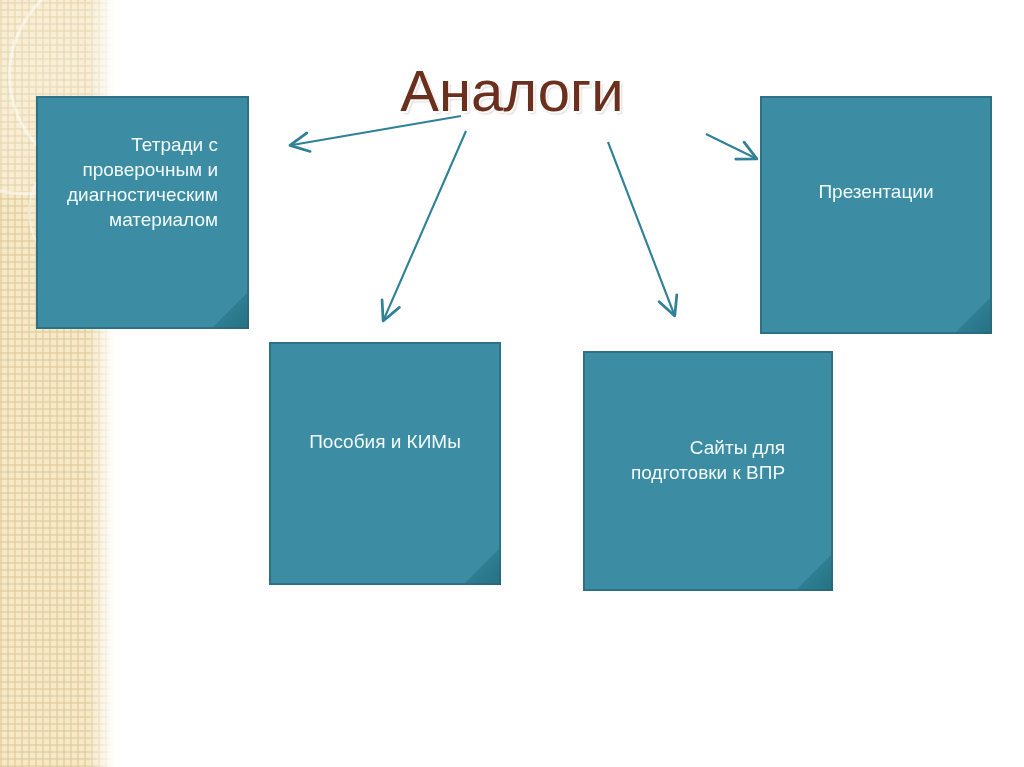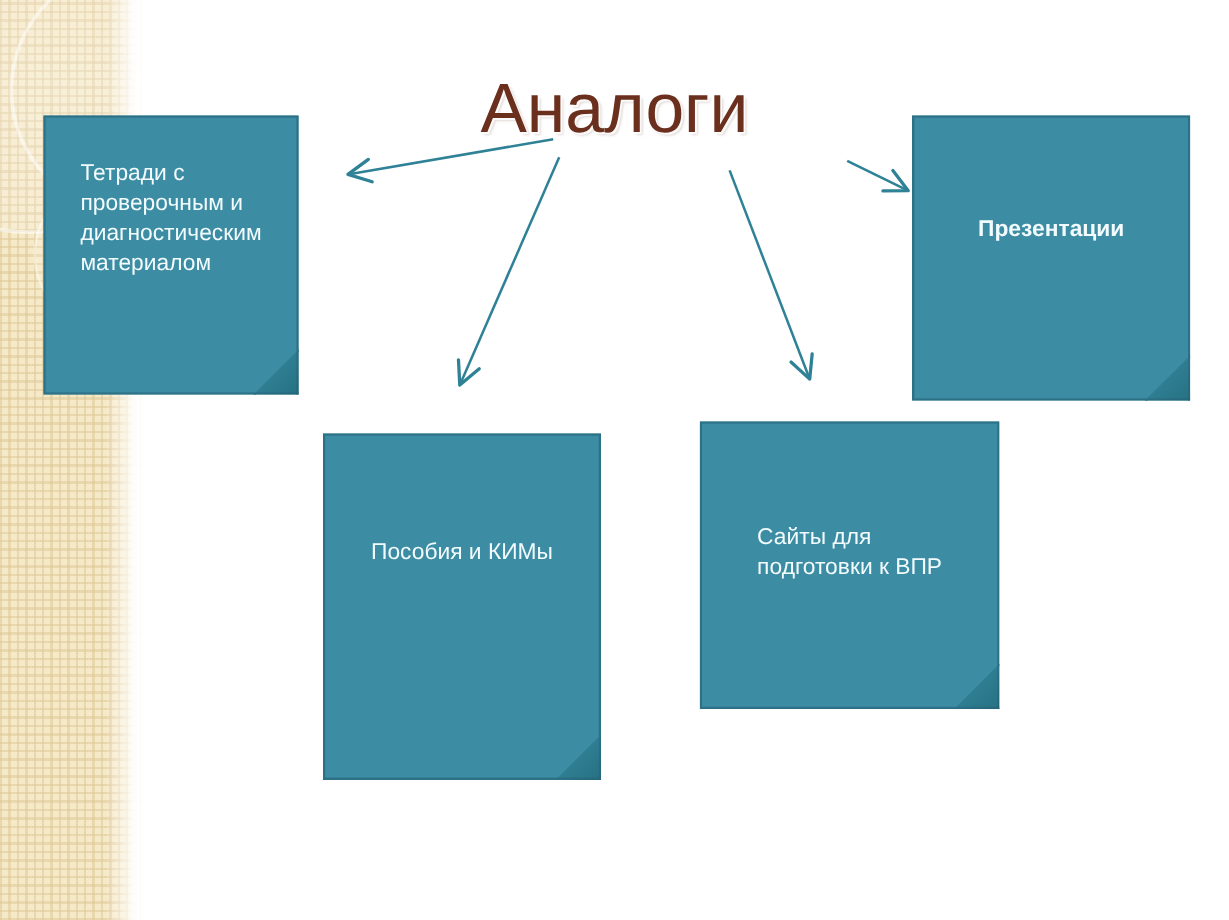--- a/index.html
+++ b/index.html
@@ -135,37 +135,37 @@
     height: 38px;
     background: linear-gradient(135deg, rgba(20,80,95,0.0) 45%, rgba(20,80,95,0.30) 100%);
     clip-path: polygon(100% 0, 100% 100%, 0 100%);
   }
   .note .label {
     position: absolute;
     inset: 0;
     display: flex;
     align-items: center;
     justify-content: center;
-    text-align: left;
+    text-align: right;
     color: #f2fbfd;
     font-size: 19px;
     line-height: 1.32;
     padding: 0 14px;
     box-sizing: border-box;
     white-space: pre-line;
   }
 
   
   #note-notebooks { left: 36px;  top: 96px;  width: 213px; height: 233px; }
   #note-notebooks .label { font-size: 19px; justify-content: center; align-items: flex-start; padding-top: 36px; }
 
-  #note-presentations { left: 760px; top: 96px; width: 232px; height: 238px; font-weight: bold; }
+  #note-presentations { left: 760px; top: 96px; width: 232px; height: 238px; }
   #note-presentations .label { font-size: 19px; align-items: flex-start; padding-top: 83px; }
 
-  #note-manuals { left: 269px; top: 361px; width: 232px; height: 289px; }
+  #note-manuals { left: 269px; top: 342px; width: 232px; height: 243px; }
   #note-manuals .label { font-size: 19px; align-items: flex-start; padding-top: 87px; }
 
   #note-sites { left: 583px; top: 351px; width: 250px; height: 240px; }
   #note-sites .label { font-size: 19px; align-items: flex-start; padding-top: 84px; }
 
   
   .arrow-layer {
     position: absolute;
     left: 0; top: 0;
     width: 1024px;

